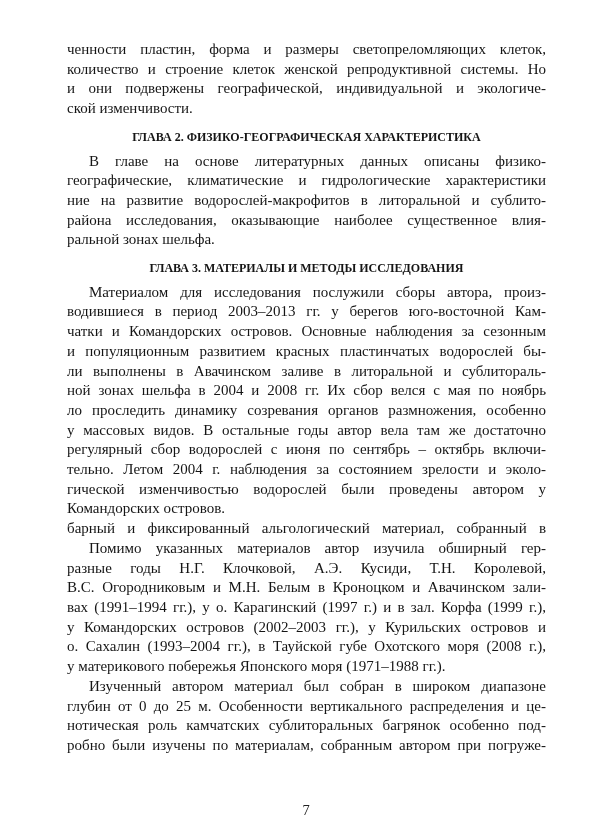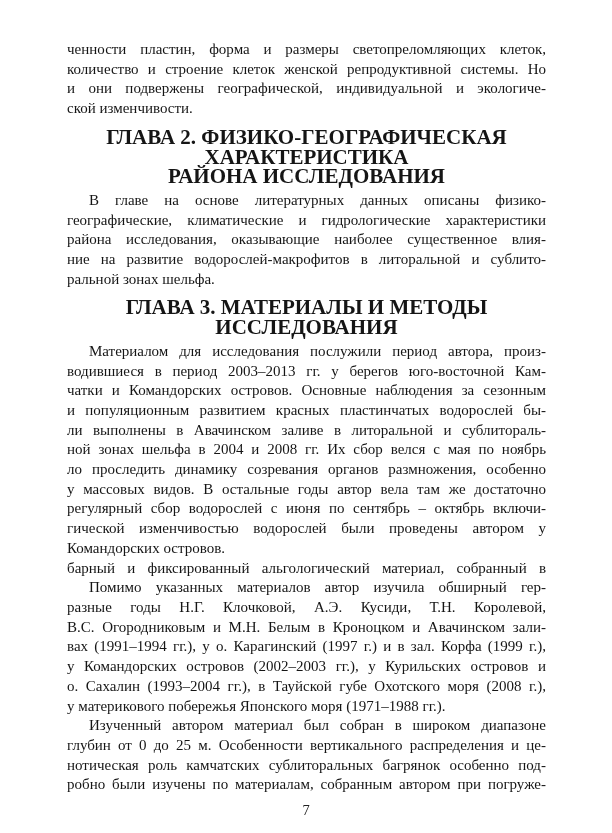--- a/index.html
+++ b/index.html
@@ -36,21 +36,21 @@
     text-align-last: justify;
     white-space: nowrap;
   }
   .line.first {
     text-indent: 22px;
   }
   .line.last {
     text-align-last: left;
   }
   h2.heading {
-    font-size: 21px;
+    font-size: 12px;
     font-weight: bold;
   }
   h2.heading .line {
     text-align: center;
     text-align-last: center;
     white-space: normal;
   }
   h2.heading.h-glava-2 { margin: 9px 0 4px 0; }
   h2.heading.h-glava-3 { margin: 9px 0 4px 0; }
   .pagenum {
@@ -70,42 +70,42 @@
 <div class="page">
   <main class="content" id="doc-content">
       <p class="paragraph">
         <span class="line">ченности пластин, форма и размеры светопреломляющих клеток,</span>
         <span class="line">количество и строение клеток женской репродуктивной системы. Но</span>
         <span class="line">и они подвержены географической, индивидуальной и экологиче-</span>
         <span class="line last">ской изменчивости.</span>
       </p>
       <h2 class="heading h-glava-2">
         <span class="line">ГЛАВА 2. ФИЗИКО-ГЕОГРАФИЧЕСКАЯ ХАРАКТЕРИСТИКА</span>
-        <span class="line">РАЙОНА ИССЛЕДОВАНИЯ</span>
       </h2>
       <p class="paragraph">
         <span class="line first">В главе на основе литературных данных описаны физико-</span>
         <span class="line">географические, климатические и гидрологические характеристики</span>
+        <span class="line">ние на развитие водорослей-макрофитов в литоральной и сублито-</span>
         <span class="line">района исследования, оказывающие наиболее существенное влия-</span>
-        <span class="line">ние на развитие водорослей-макрофитов в литоральной и сублито-</span>
         <span class="line last">ральной зонах шельфа.</span>
       </p>
       <h2 class="heading h-glava-3">
         <span class="line">ГЛАВА 3. МАТЕРИАЛЫ И МЕТОДЫ ИССЛЕДОВАНИЯ</span>
       </h2>
       <p class="paragraph">
-        <span class="line first">Материалом для исследования послужили период автора, произ-</span>
+        <span class="line first">Материалом для исследования послужили сборы автора, произ-</span>
         <span class="line">водившиеся в период 2003–2013 гг. у берегов юго-восточной Кам-</span>
         <span class="line">чатки и Командорских островов. Основные наблюдения за сезонным</span>
         <span class="line">и популяционным развитием красных пластинчатых водорослей бы-</span>
         <span class="line">ли выполнены в Авачинском заливе в литоральной и сублитораль-</span>
         <span class="line">ной зонах шельфа в 2004 и 2008 гг. Их сбор велся с мая по ноябрь</span>
         <span class="line">ло проследить динамику созревания органов размножения, особенно</span>
         <span class="line">у массовых видов. В остальные годы автор вела там же достаточно</span>
         <span class="line">регулярный сбор водорослей с июня по сентябрь – октябрь включи-</span>
+        <span class="line">тельно. Летом 2004 г. наблюдения за состоянием зрелости и эколо-</span>
         <span class="line">гической изменчивостью водорослей были проведены автором у</span>
         <span class="line last">Командорских островов.</span>
       </p>
       <p class="paragraph">
         <span class="line">барный и фиксированный альгологический материал, собранный в</span>
         <span class="line first">Помимо указанных материалов автор изучила обширный гер-</span>
         <span class="line">разные годы Н.Г. Клочковой, А.Э. Кусиди, Т.Н. Королевой,</span>
         <span class="line">В.С. Огородниковым и М.Н. Белым в Кроноцком и Авачинском зали-</span>
         <span class="line">вах (1991–1994 гг.), у о. Карагинский (1997 г.) и в зал. Корфа (1999 г.),</span>
         <span class="line">у Командорских островов (2002–2003 гг.), у Курильских островов и</span>

